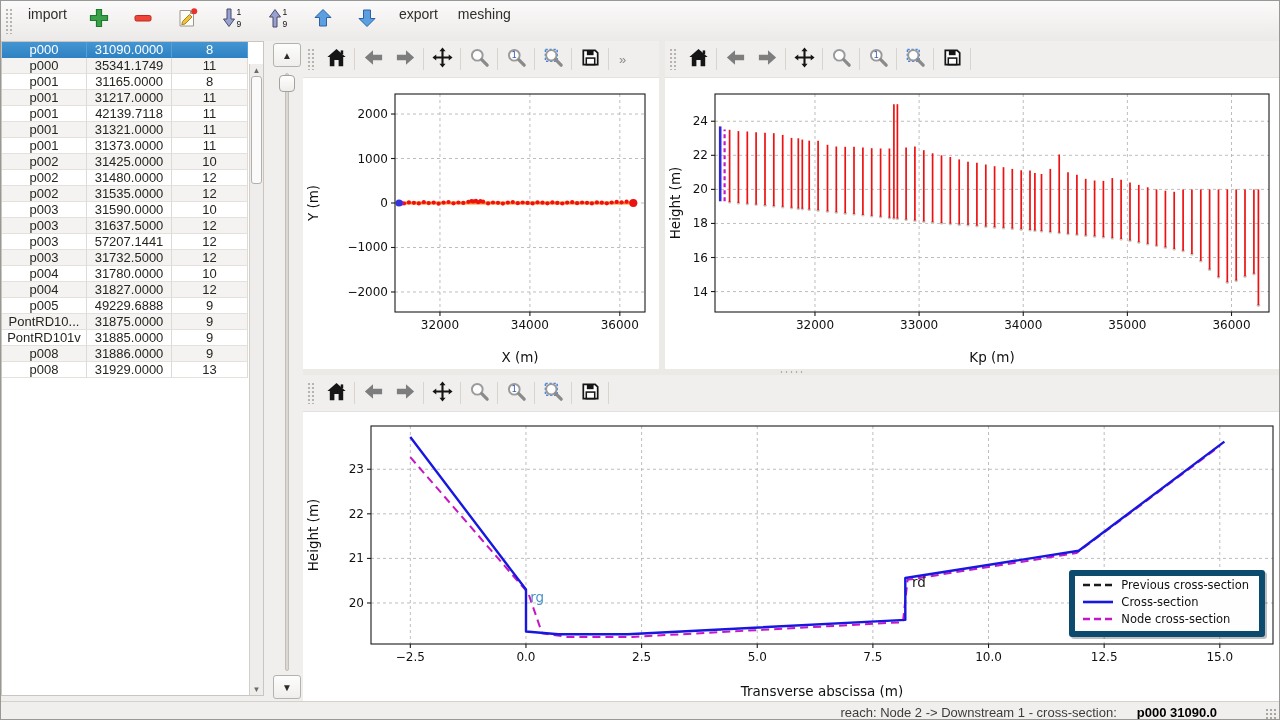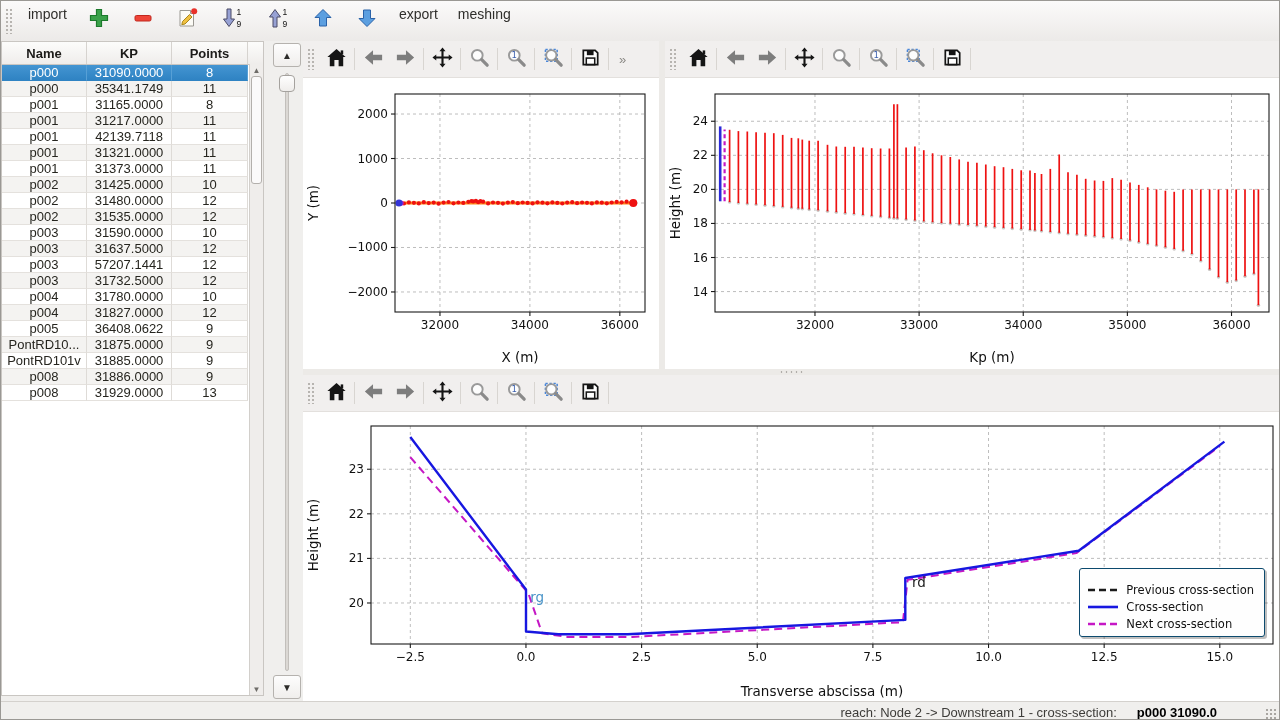--- a/index.html
+++ b/index.html
@@ -44,21 +44,21 @@
   .hdots{width:26px;height:4px;background-image:radial-gradient(#b0ada9 1px,transparent 1.2px);background-size:5px 4px;}
   #panel-cross{left:0;top:334px;width:978px;height:326px;}
   
   .grid{stroke:#b5b5b5;stroke-width:0.9;stroke-dasharray:3 3;}
   .frame{fill:none;stroke:#1a1a1a;stroke-width:1.1;}
   .tick{stroke:#1a1a1a;stroke-width:1.1;}
   .tl{font-family:"DejaVu Sans",sans-serif;font-size:12px;fill:#111;}
   .axl{font-family:"DejaVu Sans",sans-serif;font-size:13.5px;fill:#111;}
   .ann{font-family:"DejaVu Sans",sans-serif;font-size:13.5px;}
   
-  #legend{position:absolute;right:16px;bottom:64px;background:#fefefe;border:1px solid #0c4a6e;border-radius:3px;box-shadow:2px 2px 0 rgba(0,0,0,0.25);padding:12px 10px 4px 8px;}
+  #legend{position:absolute;right:16px;bottom:64px;background:#fefefe;border:6px solid #0c4a6e;border-radius:3px;box-shadow:2px 2px 0 rgba(0,0,0,0.25);padding:0 10px 4px 8px;}
   .litem{display:flex;align-items:center;height:17px;}
   .lsample{width:30px;margin-right:8px;}
   .llabel{font-family:"DejaVu Sans",sans-serif;font-size:11.5px;color:#111;white-space:nowrap;}
   
   #statusbar{position:absolute;left:0;top:700px;width:1280px;height:20px;background:#f0efed;border-top:1px solid #d4d1cd;display:flex;align-items:center;justify-content:flex-end;font-size:13px;color:#3d3c39;}
   #statusbar .hl{font-weight:bold;color:#000;margin-left:20px;}
   #sgrip{width:12px;height:12px;margin:4px 4px 0 48px;background-image:radial-gradient(#a9a6a2 1px,transparent 1.2px);background-size:4px 4px;}
 </style>
 </head>
 <body>
@@ -129,25 +129,20 @@
     <div class="tbtn">
         <span>export</span>
       </div>
     <div class="tbtn">
         <span>meshing</span>
       </div>
   </div>
 
   <div id="leftpane">
     <div id="tablewrap">
-      <div id="thead">
-        <div class="hcell c0">Name</div>
-        <div class="hcell c1">KP</div>
-        <div class="hcell c2">Points</div>
-      </div>
       <div id="tbody">
           <div class="trow sel">
             <div class="tcell c0">p000</div>
             <div class="tcell c1">31090.0000</div>
             <div class="tcell c2">8</div>
           </div>
           <div class="trow alt">
             <div class="tcell c0">p000</div>
             <div class="tcell c1">35341.1749</div>
             <div class="tcell c2">11</div>
@@ -217,21 +212,21 @@
             <div class="tcell c1">31780.0000</div>
             <div class="tcell c2">10</div>
           </div>
           <div class="trow alt">
             <div class="tcell c0">p004</div>
             <div class="tcell c1">31827.0000</div>
             <div class="tcell c2">12</div>
           </div>
           <div class="trow">
             <div class="tcell c0">p005</div>
-            <div class="tcell c1">36408.0622</div>
+            <div class="tcell c1">49229.6888</div>
             <div class="tcell c2">9</div>
           </div>
           <div class="trow alt">
             <div class="tcell c0">PontRD10...</div>
             <div class="tcell c1">31875.0000</div>
             <div class="tcell c2">9</div>
           </div>
           <div class="trow">
             <div class="tcell c0">PontRD101v</div>
             <div class="tcell c1">31885.0000</div>
@@ -764,21 +759,21 @@
           <div class="litem">
             <svg class="lsample" width="30" height="6">
               <line x1="0" y1="3" x2="30" y2="3" stroke="#1717e0" stroke-width="2.6"></line>
             </svg>
             <span class="llabel">Cross-section</span>
           </div>
           <div class="litem">
             <svg class="lsample" width="30" height="6">
               <line x1="0" y1="3" x2="30" y2="3" stroke="#c517c5" stroke-width="2.6" stroke-dasharray="7 4"></line>
             </svg>
-            <span class="llabel">Next cross-section</span>
+            <span class="llabel">Node cross-section</span>
           </div>
         </div>
     </div>
   </div>
 
   <div id="statusbar">
     <span>reach: Node 2 -&gt; Downstream 1 - cross-section:</span>
     <span class="hl">p000 31090.0</span>
     <div id="sgrip"></div>
   </div>

